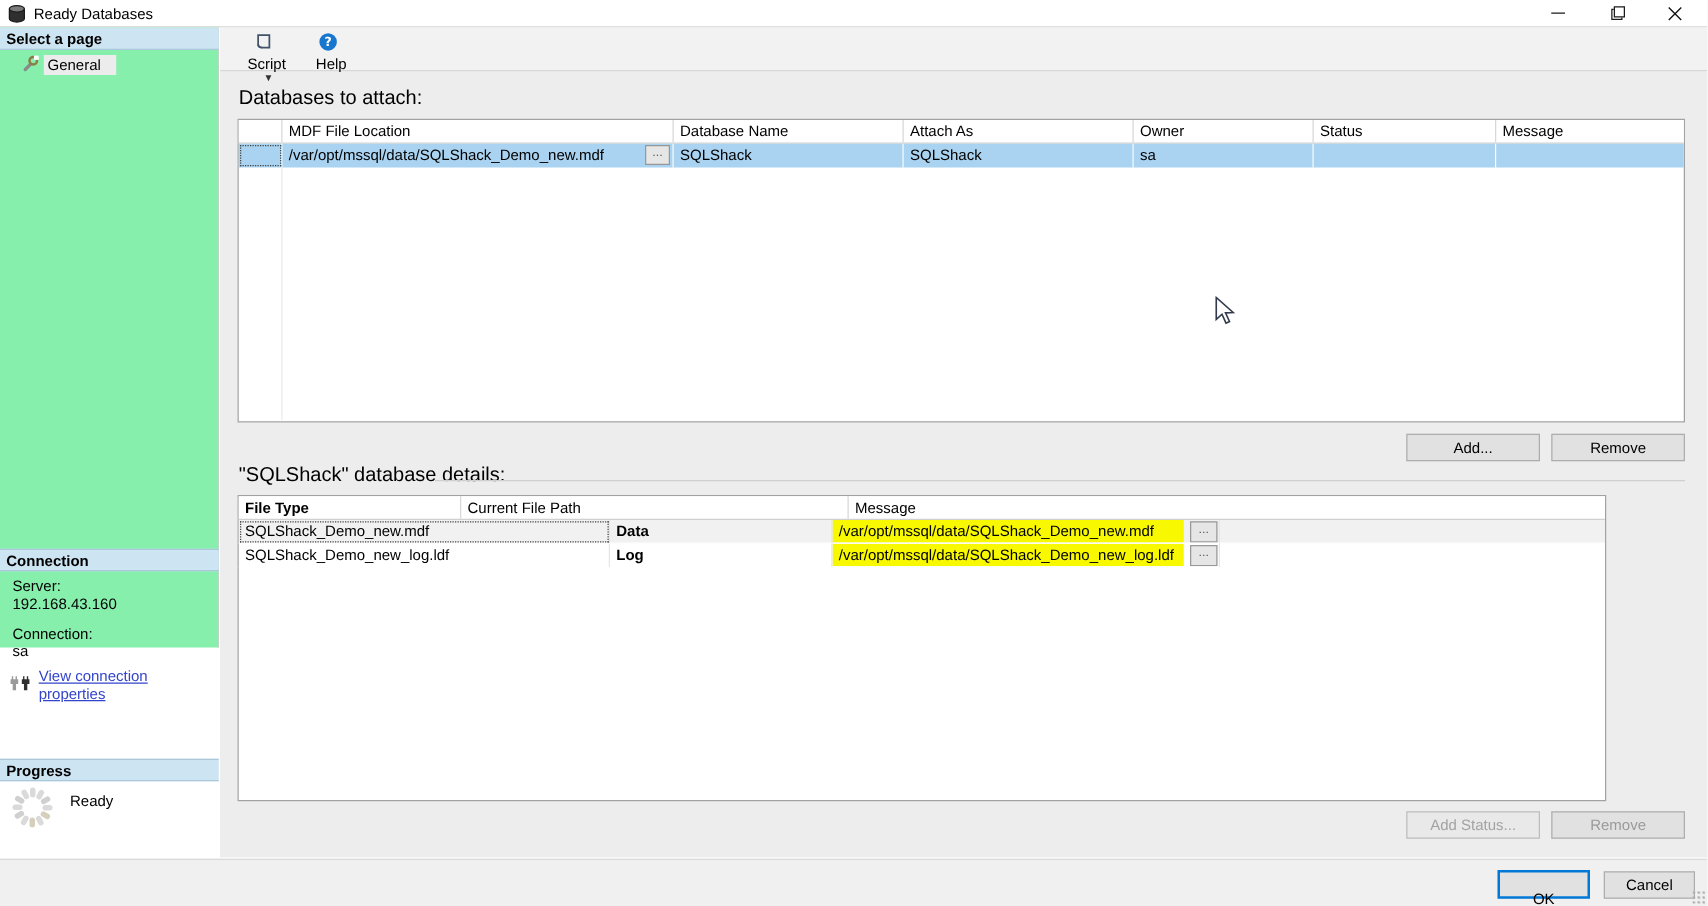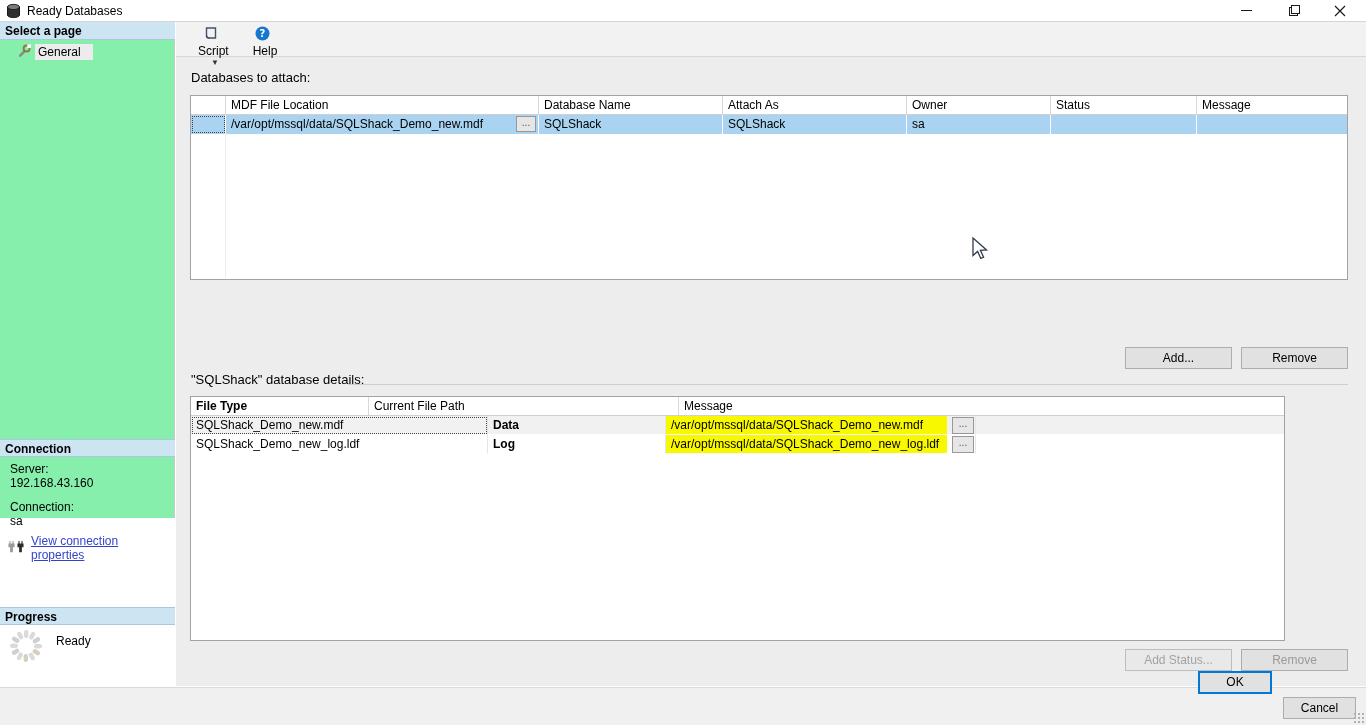--- a/index.html
+++ b/index.html
@@ -40,28 +40,28 @@
   .progress-row .ready { margin:6px 0 0 12px; }
 
   
   .main-bg { position:absolute; left:176px; top:22px; width:1190px; height:664px; background:#ededed; }
   .toolbar { position:absolute; left:176px; top:22px; width:1190px; height:35px; background:#f2f2f2; border-bottom:1px solid #d8d8d8; display:flex; align-items:center; padding-left:10px; }
   .tool-group { display:flex; align-items:center; height:26px; padding:0 6px; cursor:pointer;flex-direction:column; }
   .tool-group .tlabel { margin-left:6px; }
   .chev { margin-left:9px; font-size:8px; color:#333; }
   .help-group { margin-left:6px; }
 
-  .section-label { position:absolute; font-size:13px; }
+  .section-label { position:absolute; font-size:16px; }
   .lbl-attach { left:191px; top:70px; }
   .lbl-details { left:191px; top:372px; }
   .details-line { position:absolute; left:348px; top:384px; width:1000px; height:1px; background:#cfcfcf; }
 
   
   .grid { position:absolute; background:#fff; border:1px solid #a2a2a2; }
-  .grid-1 { left:190px; top:95px; width:1158px; height:185px; }
+  .grid-1 { left:190px; top:95px; width:1158px; height:243px; }
   .grid-2 { left:190px; top:396px; width:1095px; height:245px; }
   .g-header { display:flex; height:19px; border-bottom:1px solid #d0d0d0; background:#fff; }
   .g-hcell { border-right:1px solid #d8d8d8; padding:2px 0 0 5px; overflow:hidden; white-space:nowrap; }
   .g-hcell:last-child { border-right:none; flex:1; }
   .g-row { display:flex; height:19px; }
   .g-cell { padding:2px 0 0 5px; overflow:hidden; white-space:nowrap; position:relative; }
   
   .c1-0 { width:35px; } .c1-1 { width:313px; } .c1-2 { width:184px; } .c1-3 { width:184px; }
   .c1-4 { width:144px; } .c1-5 { width:146px; } .c1-6 { flex:1; }
   
@@ -79,21 +79,21 @@
   .path-cell { padding:0; }
   .yellow-fill { position:absolute; left:0; top:0; width:281px; height:100%; background:#f8f800; padding:2px 0 0 5px; white-space:nowrap; overflow:hidden; }
   .path-cell .browse-btn { right:auto; left:286px; width:22px; height:17px; top:1px; }
 
   
   .btn { position:absolute; height:22px; background:#e1e1e1; border:1px solid #adadad; text-align:center; padding-top:3px; font-size:12px; cursor:pointer; }
   .btn-add { left:1125px; top:347px; width:107px; }
   .btn-remove-top { left:1241px; top:347px; width:107px; }
   .btn-addcat { left:1125px; top:649px; width:107px; color:#a3a3a3; border-color:#bdbdbd; background:#e9e9e9; }
   .btn-remove-bot { left:1241px; top:649px; width:107px; color:#9a9a9a; }
-  .btn-ok { left:1198px; top:671px; width:74px; height:23px; border:2px solid #0078d7; padding-top:2px; }
+  .btn-ok { left:1198px; top:696px; width:74px; height:23px; border:2px solid #0078d7; padding-top:14px; }
   .btn-cancel { left:1283px; top:697px; width:73px; }
 
   
   .footer { position:absolute; left:0; top:687px; width:1366px; height:38px; background:#f0f0f0; border-top:1px solid #d9d9d9; }
   .grip { position:absolute; right:2px; bottom:2px; width:10px; height:10px;
           background:radial-gradient(circle at 1px 1px, #b0b0b0 1px, transparent 1.2px);
           background-size:4px 4px; }
 
   .cursor { position:absolute; left:972px; top:237px; z-index:50; pointer-events:none; }
 </style>

